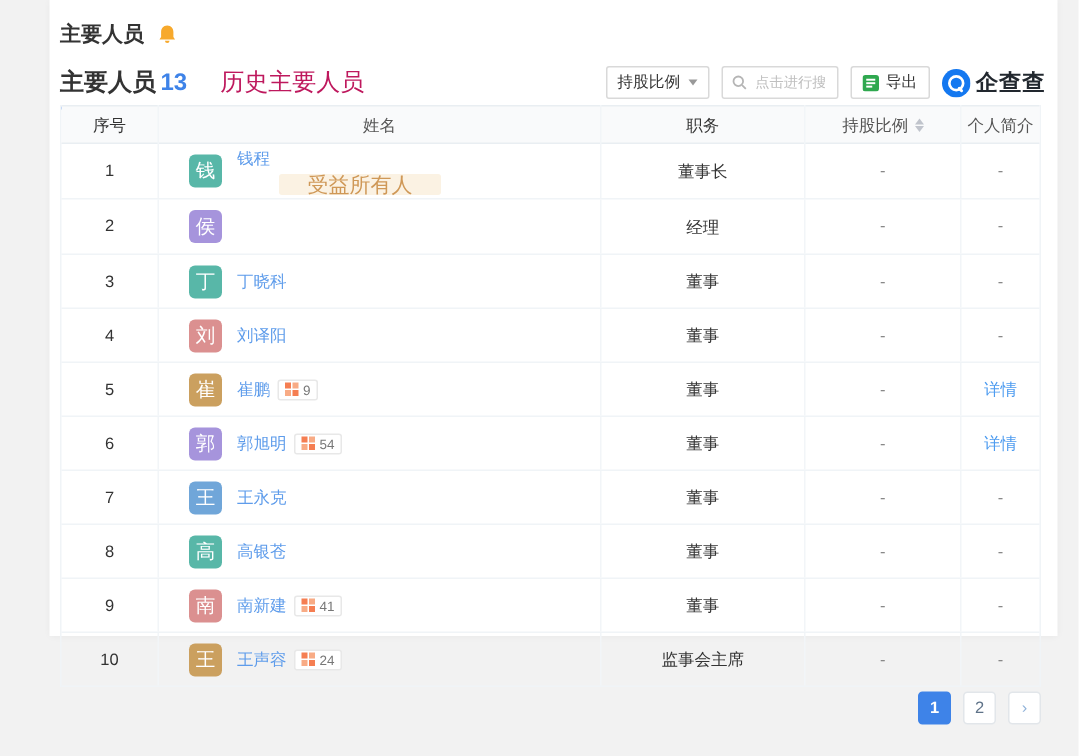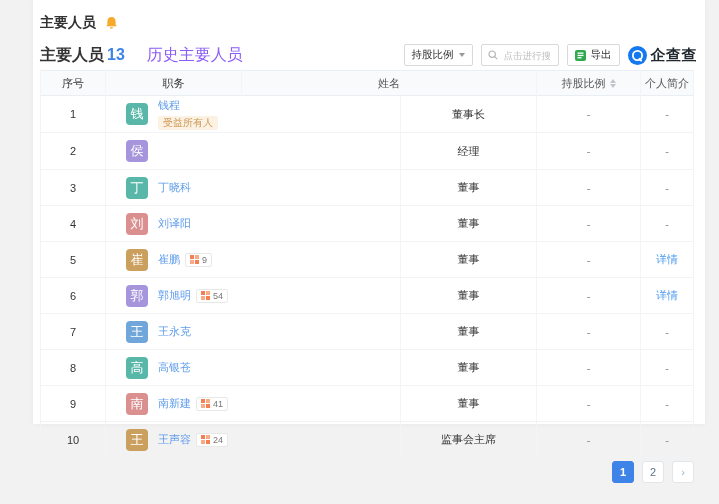--- a/index.html
+++ b/index.html
@@ -8,21 +8,21 @@
   .card{position:absolute;left:33px;top:0;width:672px;height:424px;background:#fff;
         box-shadow:0 0 5px rgba(0,0,0,.05);}
   
   .title-row{position:absolute;top:14px;left:7px;display:flex;align-items:center;gap:9px;}
   .title{font-size:14px;font-weight:bold;color:#333;}
   
   .tabs-row{position:absolute;top:42px;left:7px;width:657px;height:26px;display:flex;align-items:center;}
   .tab{font-size:16px;margin-right:22px;cursor:pointer;position:relative;white-space:nowrap;}
   .tab.active .tab-label{color:#333;font-weight:bold;}
   .tab .tab-count{color:#3e83e8;font-weight:bold;margin-left:3px;}
-  .tab.inactive{color:#8b5cf6;}
+  .tab.inactive{color:#be185d;}
   .tab.active::after{content:"";position:absolute;left:0;right:0;bottom:-7px;height:2px;background:#3e83e8;}
   .toolbar{margin-left:auto;display:flex;align-items:center;gap:8px;}
   .btn{height:22px;border:1px solid #d9d9d9;border-radius:2px;background:#fff;display:flex;
        align-items:center;font-size:10.5px;color:#333;padding:0 7px;gap:5px;cursor:pointer;box-sizing:border-box;}
   .caret{width:0;height:0;border-left:3.5px solid transparent;border-right:3.5px solid transparent;
          border-top:4px solid #999;}
   .search{height:22px;border:1px solid #d9d9d9;border-radius:2px;display:flex;align-items:center;
           padding:0 6px;gap:4px;width:78px;box-sizing:border-box;background:#fff;}
   .search input{border:none;outline:none;font-size:9.5px;width:100%;color:#333;background:transparent;}
   .search input::placeholder{color:#bfbfbf;}
@@ -47,22 +47,22 @@
   .sort{display:inline-flex;flex-direction:column;gap:1px;margin-left:4px;cursor:pointer;}
   .sort .up{width:0;height:0;border-left:3px solid transparent;border-right:3px solid transparent;
             border-bottom:4px solid #c0c4cc;}
   .sort .down{width:0;height:0;border-left:3px solid transparent;border-right:3px solid transparent;
             border-top:4px solid #c0c4cc;}
   .avatar{width:22px;height:22px;border-radius:4px;color:#fff;display:flex;align-items:center;
           justify-content:center;font-size:13px;margin-right:10px;flex:none;}
   .name-wrap{display:flex;flex-direction:column;justify-content:center;}
   .name-line{display:flex;align-items:center;gap:5px;}
   .name{color:#5e9ceb;font-size:11px;text-decoration:none;cursor:pointer;white-space:nowrap;}
-  .person-tag{display:inline-block;font-size:10px;line-height:12px;padding:1px 5px;border-radius:2px;
-       margin-top:3px;width:fit-content;}
+  .person-tag{display:inline-block;font-size:14px;line-height:12px;padding:1px 19px;border-radius:2px;
+       margin-top:3px;width:fit-content;margin-left:28px;}
   .tag-orange{background:#fbf2e3;color:#cf9857;}
   .tag-blue{background:#e9f4fe;color:#5aa0ee;}
   .assoc-badge{display:inline-flex;align-items:center;gap:3px;border:1px solid #e8e8e8;border-radius:2px;
                padding:1px 4px;background:#fff;cursor:pointer;}
   .badge-grid{display:grid;grid-template-columns:4px 4px;grid-gap:1px;}
   .badge-grid i{width:4px;height:4px;background:#f57e52;display:block;}
   .badge-grid i:nth-child(2),.badge-grid i:nth-child(3){background:#f8ab85;}
   .badge-count{font-size:9px;color:#777;}
   .dash{color:#888;}
   .link{color:#4e9cf0;cursor:pointer;}
@@ -131,22 +131,22 @@
           </svg>
         </span>
         <span class="logo-text">企查查</span>
       </div>
     </div>
   </div>
 
   <div class="table">
     <div class="thead">
       <div class="cell c-no">序号</div>
+      <div class="cell c-name">姓名</div>
       <div class="cell c-pos">职务</div>
-      <div class="cell c-name">姓名</div>
       <div class="cell c-ratio">
         <span>持股比例</span>
         <span class="sort">
             <i class="up"></i>
             <i class="down"></i>
           </span>
       </div>
       <div class="cell c-prof">个人简介</div>
     </div>
     <div>

